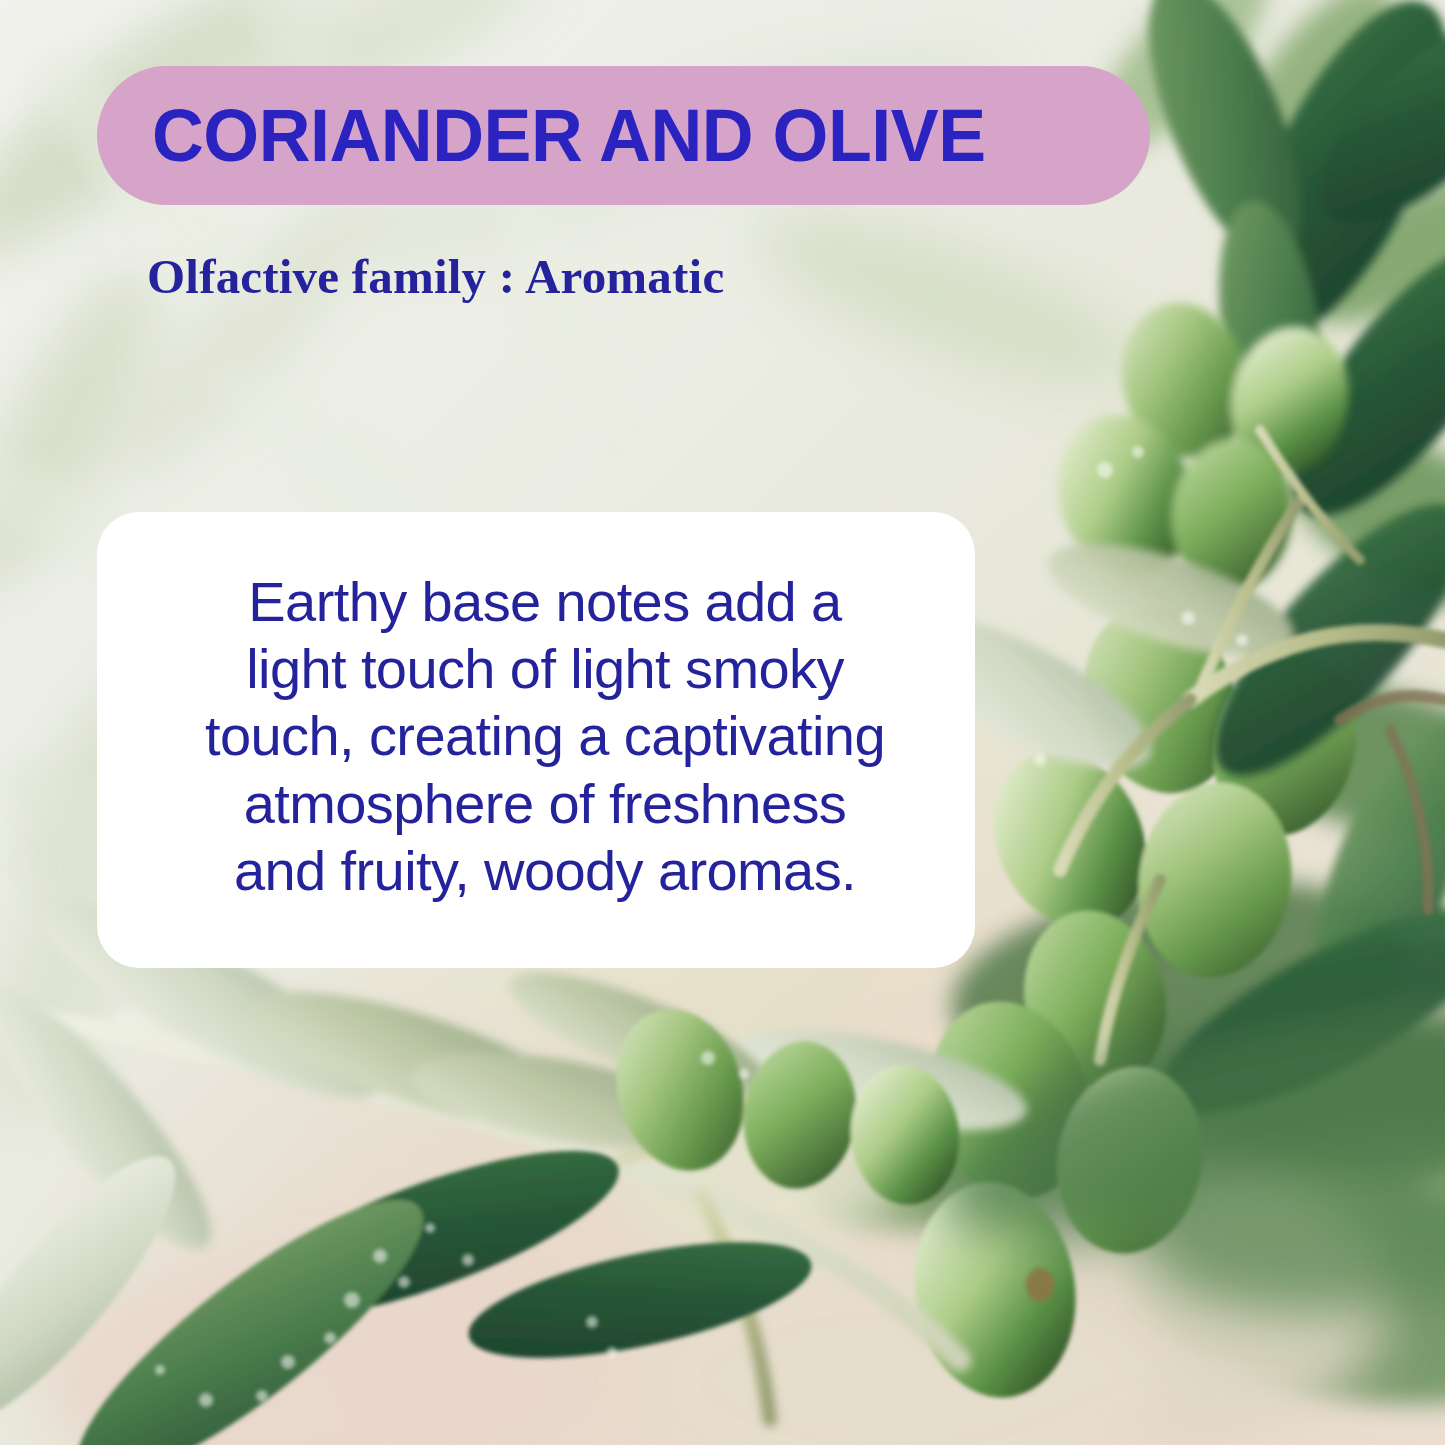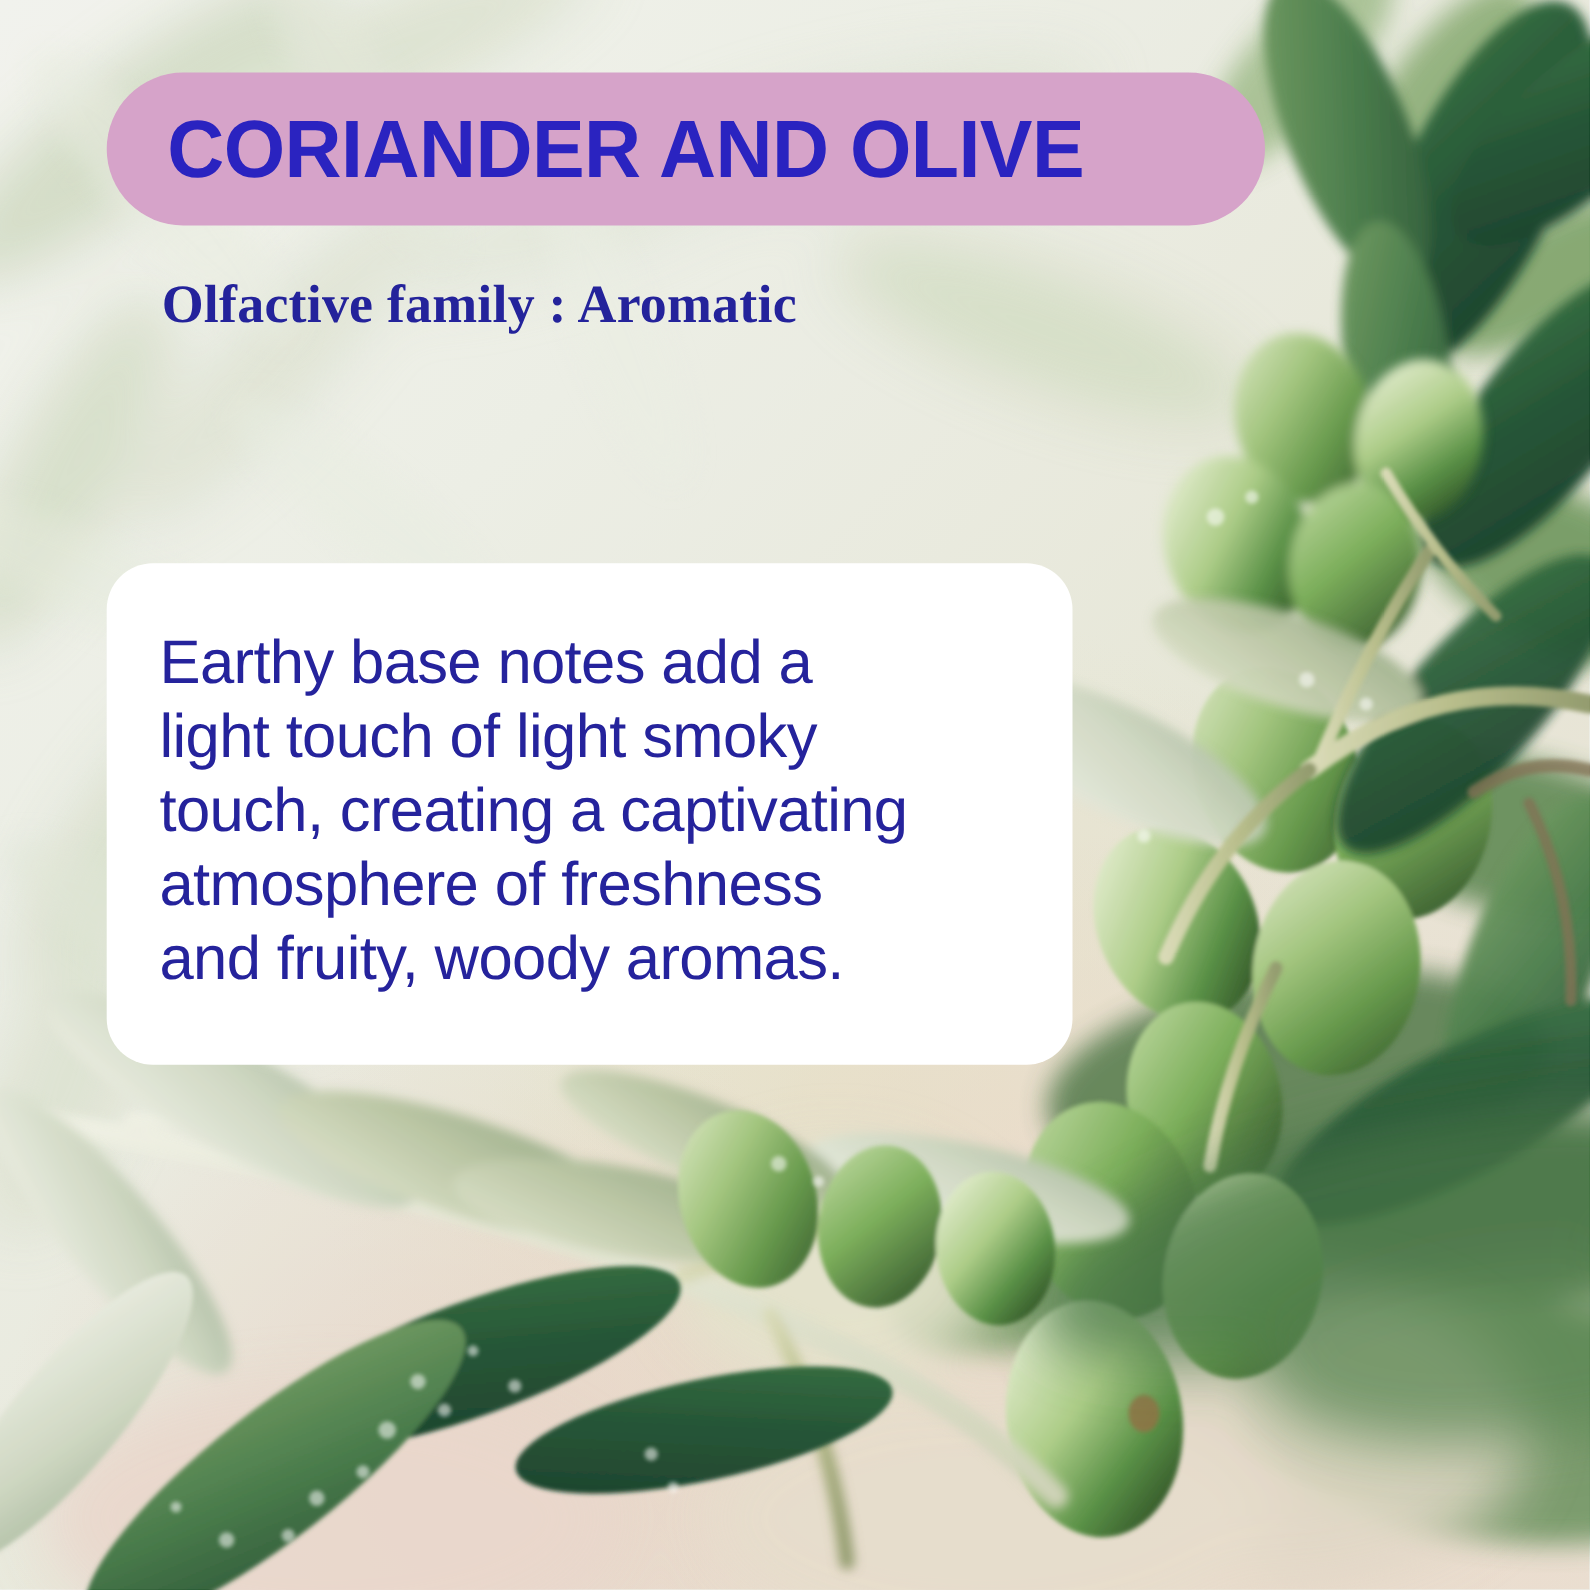--- a/index.html
+++ b/index.html
@@ -3,20 +3,21 @@
 <meta charset="utf-8">
 <style>
   * { margin:0; padding:0; box-sizing:border-box; }
   html,body { width:1445px; height:1445px; overflow:hidden; background:#eef0ea; }
 
   #card-root {
     position:relative;
     width:1445px; height:1445px;
     font-family:"Liberation Sans", sans-serif;
     overflow:hidden;
+    text-align:center;
   }
 
   
   #bg-photo {
     position:absolute; inset:0;
     width:1445px; height:1445px;
     display:block;
   }
 
   

